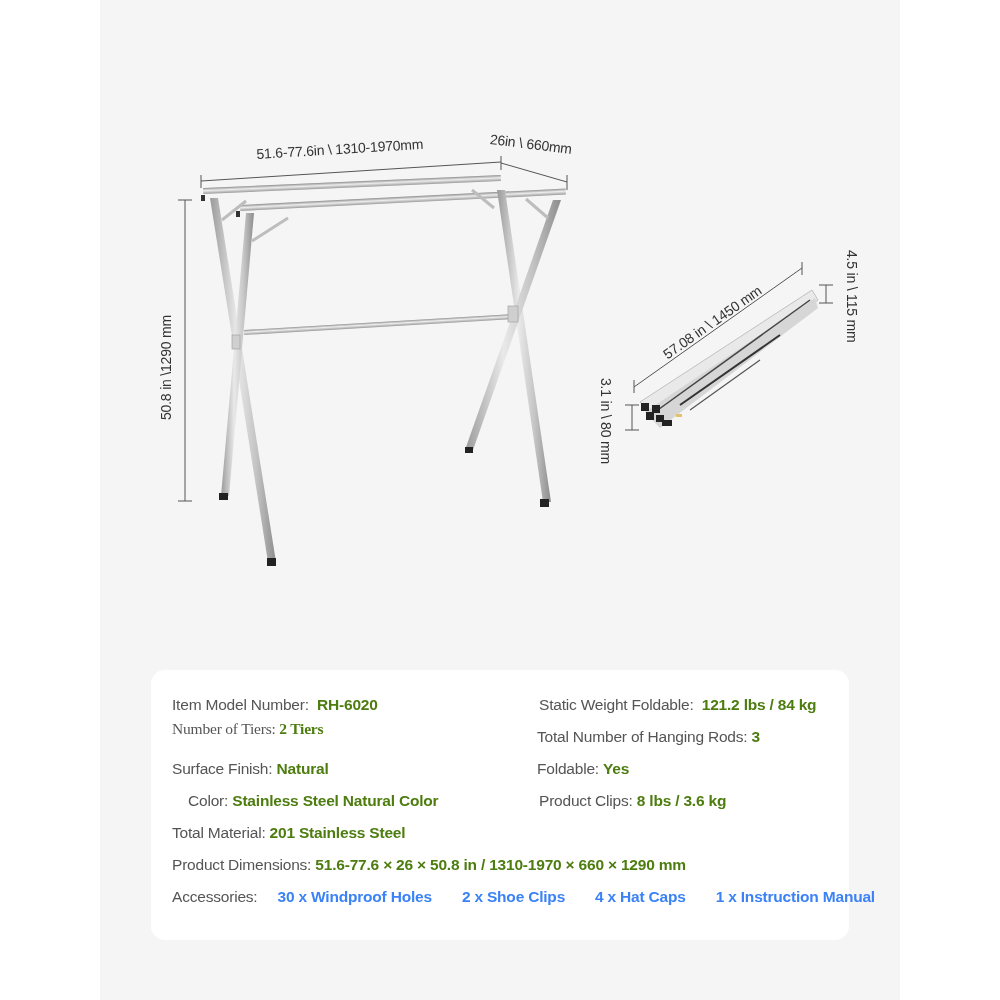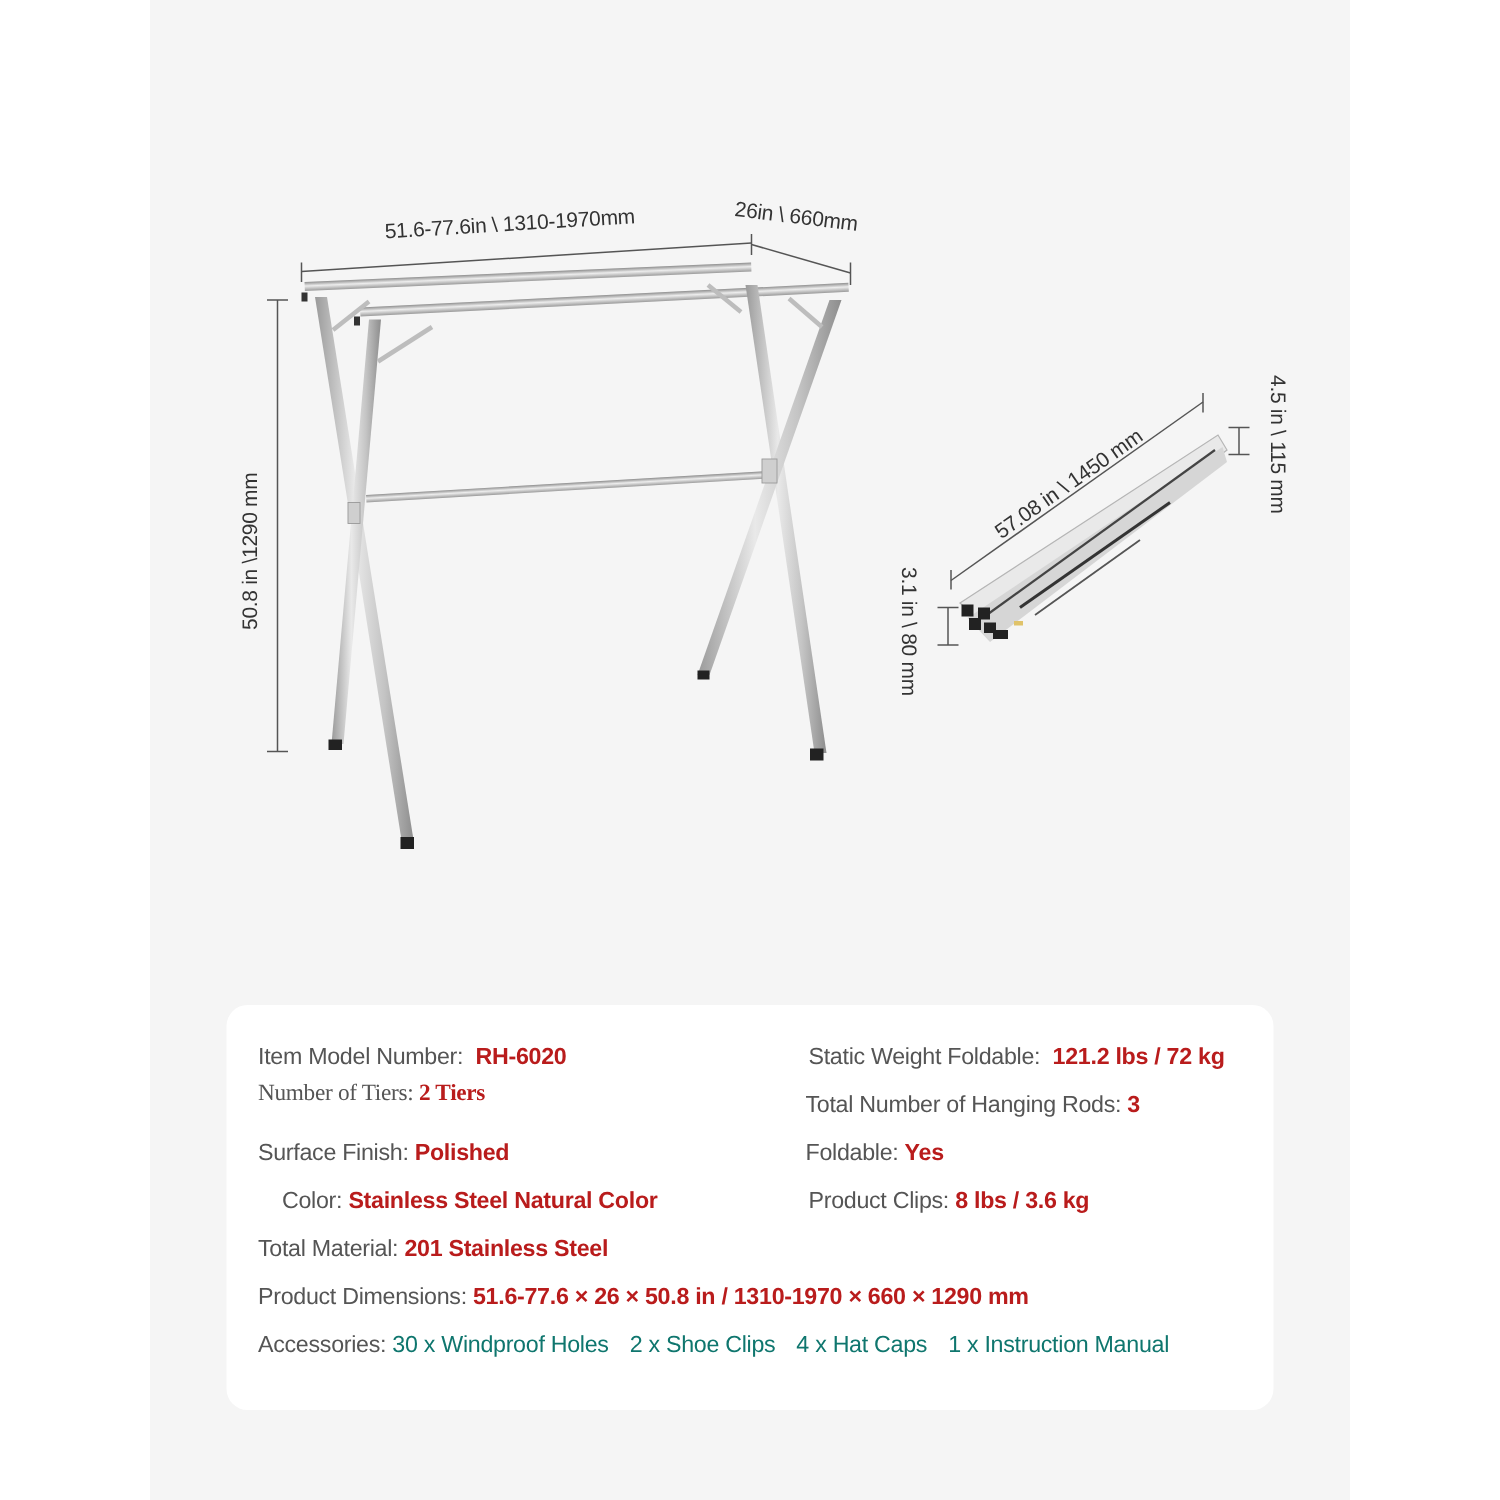--- a/index.html
+++ b/index.html
@@ -18,22 +18,22 @@
     transform-origin: left top; letter-spacing: -0.2px;
   }
   .card {
     position: absolute; left: 151px; top: 670px; width: 698px; height: 270px;
     background: #ffffff; border-radius: 14px;
   }
   .spec {
     position: absolute; font-size: 15.5px; color: #555; white-space: nowrap;
     letter-spacing: -0.2px;
   }
-  .spec .val { color: #b91c1c; font-weight: bold; }
-  .spec .acc { color: #0f766e; font-weight: normal; margin-right: 14px; }
+  .spec .val { color: #4d7c0f; font-weight: bold; }
+  .spec .acc { color: #3b82f6; font-weight: bold; margin-right: 14px; margin-left: 16px; }
 </style>
 </head>
 <body>
 
 <div class="panel"></div>
 
 <svg class="illustration" viewBox="0 0 1000 660" xmlns="http://www.w3.org/2000/svg">
   <defs>
     <linearGradient id="steel" x1="0" y1="0" x2="1" y2="0">
       <stop offset="0" stop-color="#9a9a9a"></stop>
@@ -138,34 +138,34 @@
 <div class="spec" style="left:172px; top:696px;">
   <span>Item Model Number:</span>&nbsp;
   <span class="val">RH-6020</span>
 </div>
 <div class="spec" style="left:172px; top:720px;font-family:Liberation Serif, serif;">
   <span>Number of Tiers:</span>
   <span class="val">2 Tiers</span>
 </div>
 <div class="spec" style="left:172px; top:760px;">
   <span>Surface Finish:</span>
-  <span class="val">Polished</span>
+  <span class="val">Natural</span>
 </div>
 <div class="spec" style="left:172px; top:792px;margin-left:16px;">
   <span>Color:</span>
   <span class="val">Stainless Steel Natural Color</span>
 </div>
 <div class="spec" style="left:172px; top:824px;">
   <span>Total Material:</span>
   <span class="val">201 Stainless Steel</span>
 </div>
 
 <div class="spec" style="left:539px; top:696px;">
   <span>Static Weight Foldable:</span>&nbsp;
-  <span class="val">121.2 lbs / 72 kg</span>
+  <span class="val">121.2 lbs / 84 kg</span>
 </div>
 <div class="spec" style="left:537px; top:728px;">
   <span>Total Number of Hanging Rods:</span>
   <span class="val">3</span>
 </div>
 <div class="spec" style="left:537px; top:760px;text-align:right;">
   <span>Foldable:</span>
   <span class="val">Yes</span>
 </div>
 <div class="spec" style="left:539px; top:792px;">

